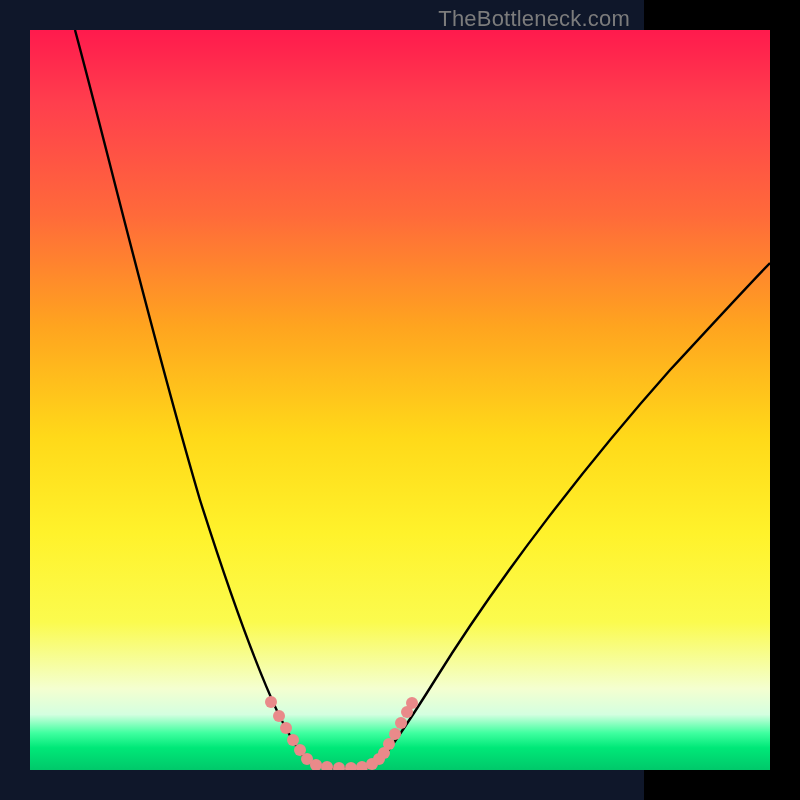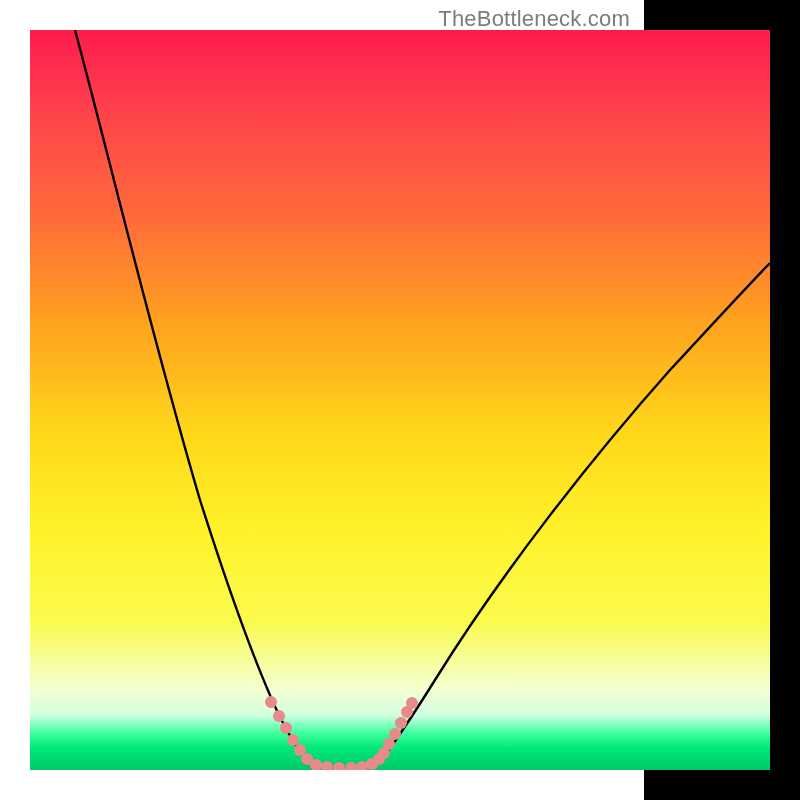--- a/index.html
+++ b/index.html
@@ -10,21 +10,21 @@
     background: #000;
     overflow: hidden;
     font-family: Arial, Helvetica, sans-serif;
   }
   .frame {
     position: absolute;
     left: 0;
     top: 0;
     width: 644px;
     height: 800px;
-    background: #ffffff;
+    background: #0f172a;
   }
   .plot-area {
     position: absolute;
     left: 30px;
     top: 30px;
     width: 740px;
     height: 740px;
     background: linear-gradient(to bottom,
       #ff1a4d 0%,
       #ff3f4d 10%,

